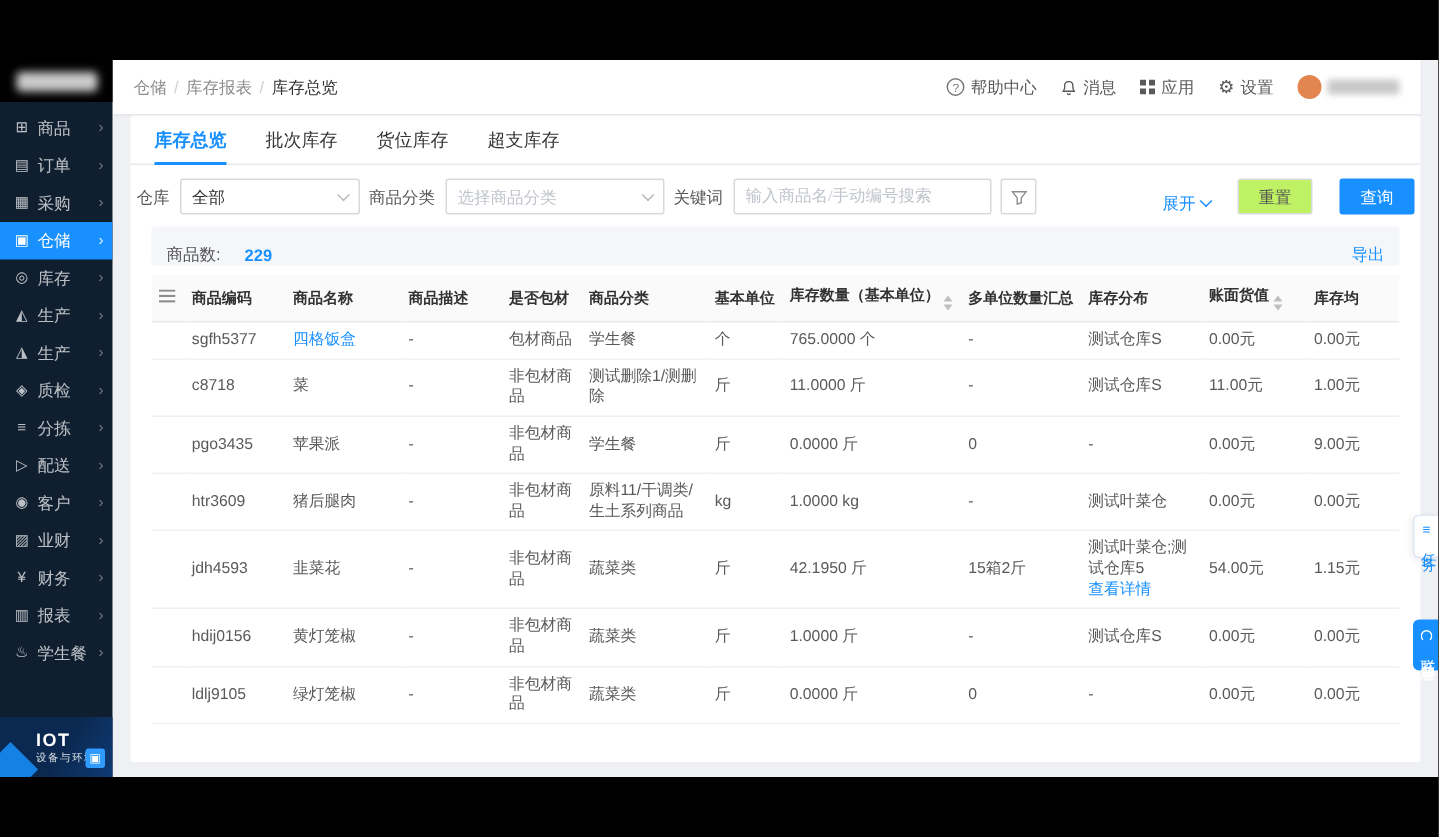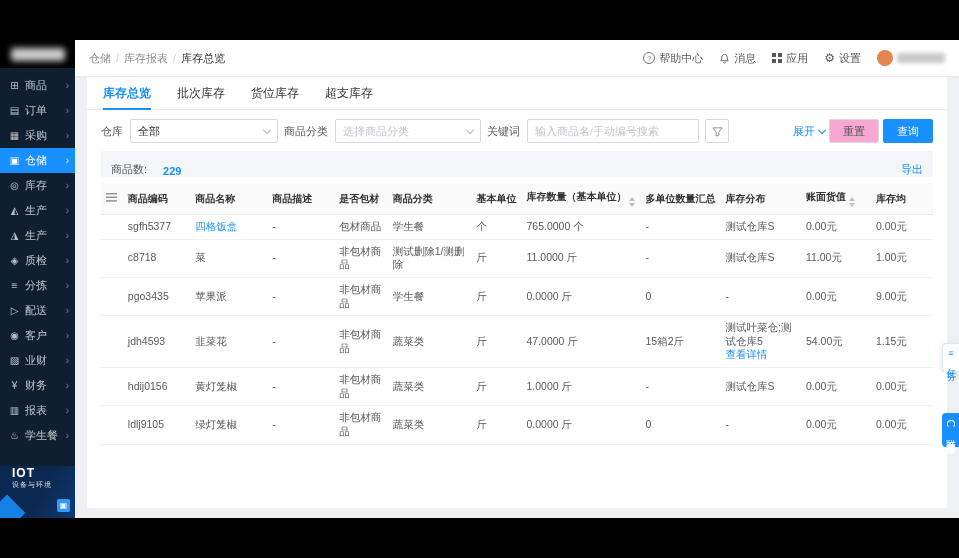--- a/index.html
+++ b/index.html
@@ -12,60 +12,60 @@
   .sidebar{position:absolute;left:0;top:0;width:75px;height:100%;background:#101f30;display:flex;flex-direction:column;z-index:3}
   .logo-area{height:28px;background:#000;display:flex;align-items:center;justify-content:center;flex:none}
   .logo-blur{width:54px;height:13px;background:rgba(255,255,255,.8);filter:blur(3px);border-radius:3px}
   .menu{flex:1;padding-top:5px;overflow:hidden}
   .menu-item{height:25px;display:flex;align-items:center;padding:0 6px 0 9px;color:rgba(255,255,255,.72);font-size:11px;cursor:pointer;white-space:nowrap}
   .menu-item .mi-icon{font-size:10px;margin-right:5px;width:11px;text-align:center;flex:none}
   .menu-item .mi-label{flex:1;overflow:hidden}
   .menu-item .mi-arrow{font-size:10px;color:rgba(255,255,255,.4);flex:none}
   .menu-item.active{background:#1890ff;color:#fff}
   .menu-item.active .mi-arrow{color:rgba(255,255,255,.85)}
-  .iot{height:52px;flex:none;background:linear-gradient(120deg,#0b2950 55%,#0e3a74);position:relative;display:flex;flex-direction:column;justify-content:flex-start;padding-left:12px;overflow:hidden}
+  .iot{height:40px;flex:none;background:linear-gradient(120deg,#0b2950 55%,#0e3a74);position:relative;display:flex;flex-direction:column;justify-content:center;padding-left:24px;overflow:hidden}
   .iot::before{content:"";position:absolute;left:-6px;bottom:-8px;width:26px;height:26px;background:#1890ff;transform:rotate(45deg);opacity:.85}
   .iot-title{color:#fff;font-weight:bold;font-size:12px;position:relative;letter-spacing:1px}
   .iot-sub{color:rgba(255,255,255,.85);font-size:7px;position:relative;letter-spacing:1px}
   .iot-badge{position:absolute;right:5px;bottom:6px;width:13px;height:13px;background:#2f9bff;border-radius:2px;color:#fff;font-size:8px;display:flex;align-items:center;justify-content:center}
 
   
-  .topbar{position:absolute;left:75px;top:0;right:0;height:36px;background:#fff;display:flex;align-items:center;padding:0 14px;font-size:11px;color:#8c8c8c;box-shadow:0 1px 2px rgba(0,0,0,.05);z-index:2}
+  .topbar{position:absolute;left:75px;top:0;right:12px;height:36px;background:#fff;display:flex;align-items:center;padding:0 14px;font-size:11px;color:#8c8c8c;box-shadow:0 1px 2px rgba(0,0,0,.05);z-index:2}
   .crumb .sep{margin:0 5px;color:#d0d0d0}
   .crumb .cur{color:#333}
   .topbar-right{margin-left:auto;display:flex;align-items:center;gap:16px}
   .tb-item{display:flex;align-items:center;gap:4px;color:#595959;font-size:11px;cursor:pointer;white-space:nowrap}
   .circle-q{width:12px;height:12px;border:1px solid #7a7a7a;border-radius:50%;font-size:8px;display:flex;align-items:center;justify-content:center;color:#7a7a7a}
   .gear{font-size:12px;line-height:1;color:#595959}
   .avatar{width:16px;height:16px;border-radius:50%;background:#e2854f;flex:none}
   .user-blur{width:48px;height:10px;background:#c9c9c9;filter:blur(2px);border-radius:2px}
 
   
   .main{position:absolute;left:75px;top:28px;right:0;bottom:0;padding:9px 12px 10px;overflow:hidden}
   .card{background:#fff;border-radius:2px;height:100%;display:flex;flex-direction:column;overflow:hidden}
 
   .tabs{display:flex;gap:26px;padding:0 16px;border-bottom:1px solid #e9e9e9;height:33px;flex:none}
   .tab{display:flex;align-items:center;font-size:12px;color:#333;cursor:pointer;position:relative}
   .tab.active{color:#1890ff;font-weight:bold}
   .tab.active::after{content:"";position:absolute;left:0;right:0;bottom:-1px;height:2px;background:#1890ff}
 
-  .filters{display:flex;align-items:center;gap:6px;padding:9px 14px 8px;font-size:11px;color:#595959;flex:none}
+  .filters{display:flex;align-items:center;gap:6px;padding:9px 4px 8px;font-size:11px;color:#595959;flex:none}
   .f-label{white-space:nowrap;margin-right:1px}
   .select{height:24px;border:1px solid #d9d9d9;border-radius:2px;display:flex;align-items:center;justify-content:space-between;padding:0 7px;background:#fff;font-size:11px;cursor:pointer}
-  .sel-wh{width:148px}.sel-cat{width:146px}
+  .sel-wh{width:120px}.sel-cat{width:146px}
   .select .val{color:#333}.select .ph{color:#c0c4cc}
   .chev{width:6px;height:6px;border-right:1px solid #b9b9b9;border-bottom:1px solid #b9b9b9;transform:rotate(45deg);margin-top:-3px;flex:none}
   .chev.blue{border-color:#1890ff}
   .input-box{height:24px;width:172px;border:1px solid #d9d9d9;border-radius:2px;background:#fff;display:flex;align-items:center;padding:0 7px}
   .input-box input{border:0;outline:0;width:100%;font-size:11px;font-family:Liberation Serif, serif;color:#333}
   .input-box input::placeholder{color:#c0c4cc}
   .funnel-btn{width:24px;height:24px;border:1px solid #d9d9d9;border-radius:2px;display:flex;align-items:center;justify-content:center;background:#fff;cursor:pointer;flex:none}
-  .filters-right{margin-left:auto;display:flex;align-items:center;gap:4px}
+  .filters-right{margin-left:auto;display:flex;align-items:flex-end;gap:18px}
   .expand{color:#1890ff;cursor:pointer;display:flex;align-items:center;gap:4px}
-  .btn{height:24px;padding:0 13px;border:1px solid #d9d9d9;border-radius:2px;background:#f9a8d4;font-size:11px;color:#555;cursor:pointer;font-family:inherit}
+  .btn{height:24px;padding:0 13px;border:1px solid #d9d9d9;border-radius:2px;background:#bef264;font-size:11px;color:#555;cursor:pointer;font-family:inherit}
   .btn.primary{background:#1890ff;border-color:#1890ff;color:#fff}
 
   .summary{display:flex;align-items:flex-end;height:26px;background:#f4f6fa;margin:0 14px;padding:0 10px;font-size:11px;color:#555;border-radius:2px;flex:none}
   .summary .count{color:#1890ff;font-weight:bold;margin-left:16px}
   .summary .export{margin-left:auto;color:#1890ff;cursor:pointer}
 
   .table-wrap{margin:6px 14px 0;overflow:hidden;flex:none}
   table{border-collapse:collapse;table-layout:fixed;font-size:10.5px}
   th{background:#fafafa;color:#333;font-weight:bold;text-align:left;padding:7px 5px;border-bottom:1px solid #e9e9e9;white-space:nowrap;overflow:hidden;font-size:10px}
   td{padding:5px 5px;border-bottom:1px solid #f0f0f0;color:#595959;vertical-align:middle;line-height:1.3;overflow:hidden}
@@ -341,27 +341,43 @@
                   <td>0.0000 斤</td>
                   <td>0</td>
                   <td>
                     <div>-</div>
                   </td>
                   <td>0.00元</td>
                   <td>9.00元</td>
                 </tr>
                 <tr>
                   <td></td>
+                  <td>htr3609</td>
+                  <td>猪后腿肉</td>
+                  <td>-</td>
+                  <td>非包材商品</td>
+                  <td>原料11/干调类/生土系列商品</td>
+                  <td>kg</td>
+                  <td>1.0000 kg</td>
+                  <td>-</td>
+                  <td>
+                    <div>测试叶菜仓</div>
+                  </td>
+                  <td>0.00元</td>
+                  <td>0.00元</td>
+                </tr>
+                <tr>
+                  <td></td>
                   <td>jdh4593</td>
                   <td>韭菜花</td>
                   <td>-</td>
                   <td>非包材商品</td>
                   <td>蔬菜类</td>
                   <td>斤</td>
-                  <td>47.0000 斤</td>
+                  <td>42.1950 斤</td>
                   <td>15箱2斤</td>
                   <td>
                     <div>测试叶菜仓;测试仓库5</div>
                     <div class="link">查看详情</div>
                   </td>
                   <td>54.00元</td>
                   <td>1.15元</td>
                 </tr>
                 <tr>
                   <td></td>

